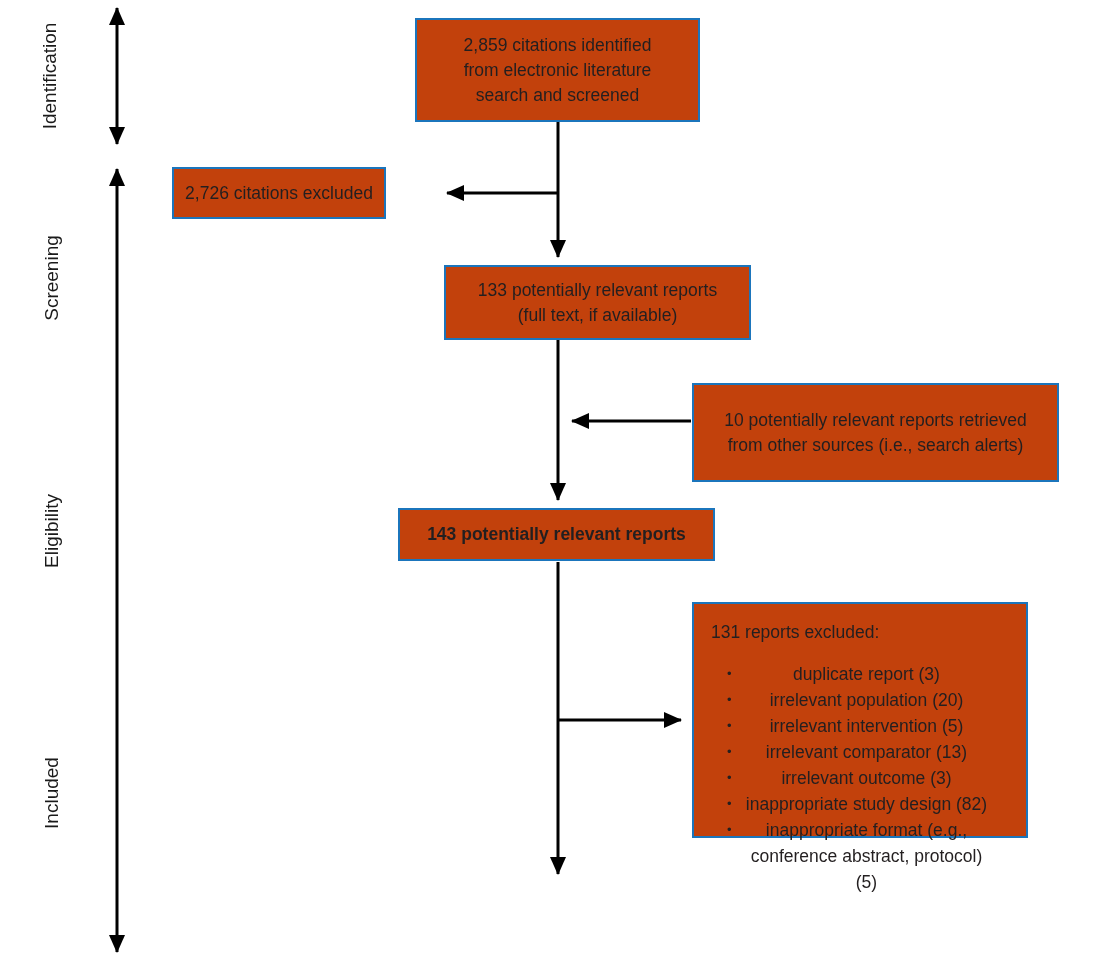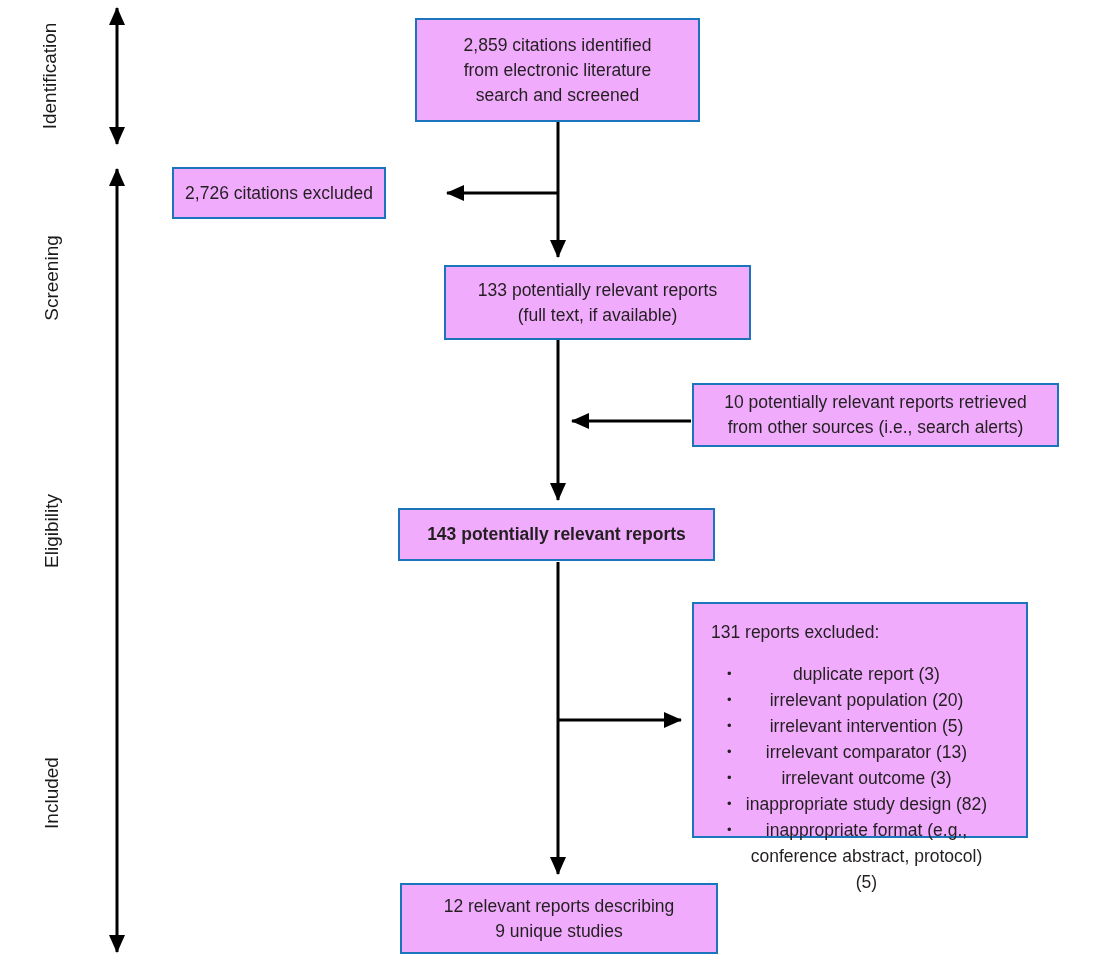--- a/index.html
+++ b/index.html
@@ -14,36 +14,36 @@
   }
   #connectors {
     position: absolute;
     left: 0; top: 0;
     width: 1105px; height: 962px;
   }
   .box {
     position: absolute;
     box-sizing: border-box;
     border: 2px solid #1b75bc;
-    background: #f0abfc;
+    background: #c2410c;
     font-size: 17.5px;
     line-height: 25px;
     display: flex;
     flex-direction: column;
     align-items: center;
     justify-content: center;
     text-align: center;
     padding: 4px 8px;
     z-index: 2;
   }
   .box .line { display: block; }
   .box-identified       { left: 415px; top: 18px;  width: 285px; height: 104px; }
   .box-citations-excluded { left: 172px; top: 167px; width: 214px; height: 52px; }
   .box-relevant-133     { left: 405px; top: 265px; width: 307px; height: 75px; margin-left: 39px; }
-  .box-other-sources    { left: 692px; top: 383px; width: 367px; height: 64px; }
+  .box-other-sources    { left: 692px; top: 383px; width: 367px; height: 99px; }
   .box-relevant-143     { left: 398px; top: 508px; width: 317px; height: 53px; font-weight: bold; }
   .box-included         { left: 400px; top: 883px; width: 318px; height: 71px; }
   .box-reports-excluded {
     left: 692px; top: 602px; width: 336px; height: 236px;
     align-items: flex-start;
     justify-content: flex-start;
     text-align: center;
     padding: 15px 18px 10px 17px;
     font-size: 17.5px;
     line-height: 26px;
@@ -141,18 +141,14 @@
       <li>duplicate report (3)</li>
       <li>irrelevant population (20)</li>
       <li>irrelevant intervention (5)</li>
       <li>irrelevant comparator (13)</li>
       <li>irrelevant outcome (3)</li>
       <li>inappropriate study design (82)</li>
       <li>inappropriate format (e.g., conference abstract, protocol) (5)</li>
     </ul>
   </div>
 
-  <div class="box box-included">
-    <span class="line">12 relevant reports describing</span>
-    <span class="line">9 unique studies</span>
-  </div>
 
 </div>
 
 </body></html>

